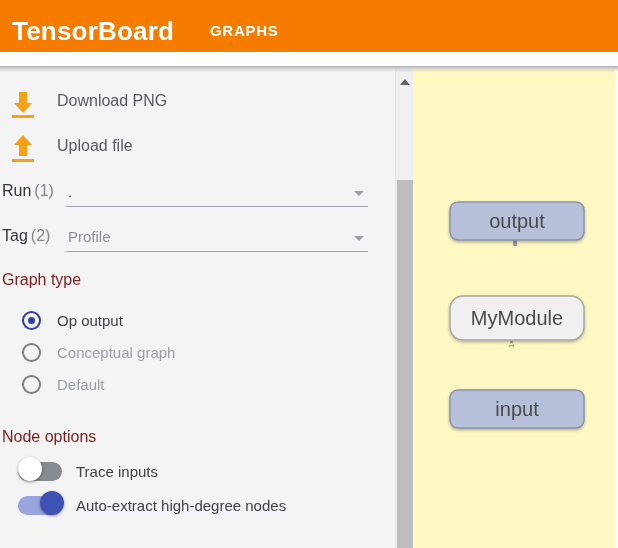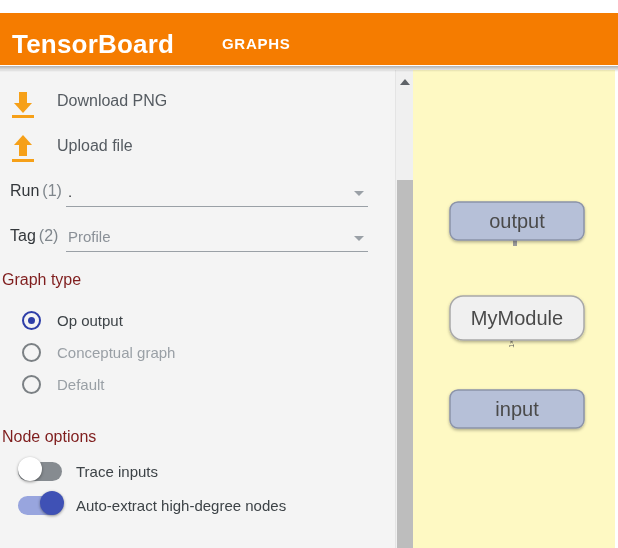--- a/index.html
+++ b/index.html
@@ -23,35 +23,34 @@
   }
 
   
   .header {
     position: absolute;
     left: 0; top: 0;
     width: 618px;
     height: 52px;
     background: #f57c00;
     overflow: hidden;
-    margin-top: 13px;
   }
   .brand {
     position: absolute;
     left: 12px;
     top: 16px;
     color: #ffffff;
     font-size: 26px;
     font-weight: bold;
     letter-spacing: 0.2px;
     white-space: nowrap;
   }
   .tabs {
     position: absolute;
-    left: 200px;
+    left: 188px;
     top: 0;
     height: 66px;
   }
   .tab {
     position: relative;
     display: inline-block;
     height: 66px;
     padding: 0 22px;
     box-sizing: border-box;
     color: #ffffff;
@@ -164,21 +163,21 @@
 
   
   .selector {
     position: absolute;
     left: 0;
     width: 395px;
     height: 44px;
   }
   .sel-label {
     position: absolute;
-    left: 10px;
+    left: 2px;
     top: 9px;
     font-size: 16px;
     color: #33373b;
     white-space: nowrap;
   }
   .sel-count {
     color: #7f868c;
     margin-left: 3px;
   }
   .sel-field {

